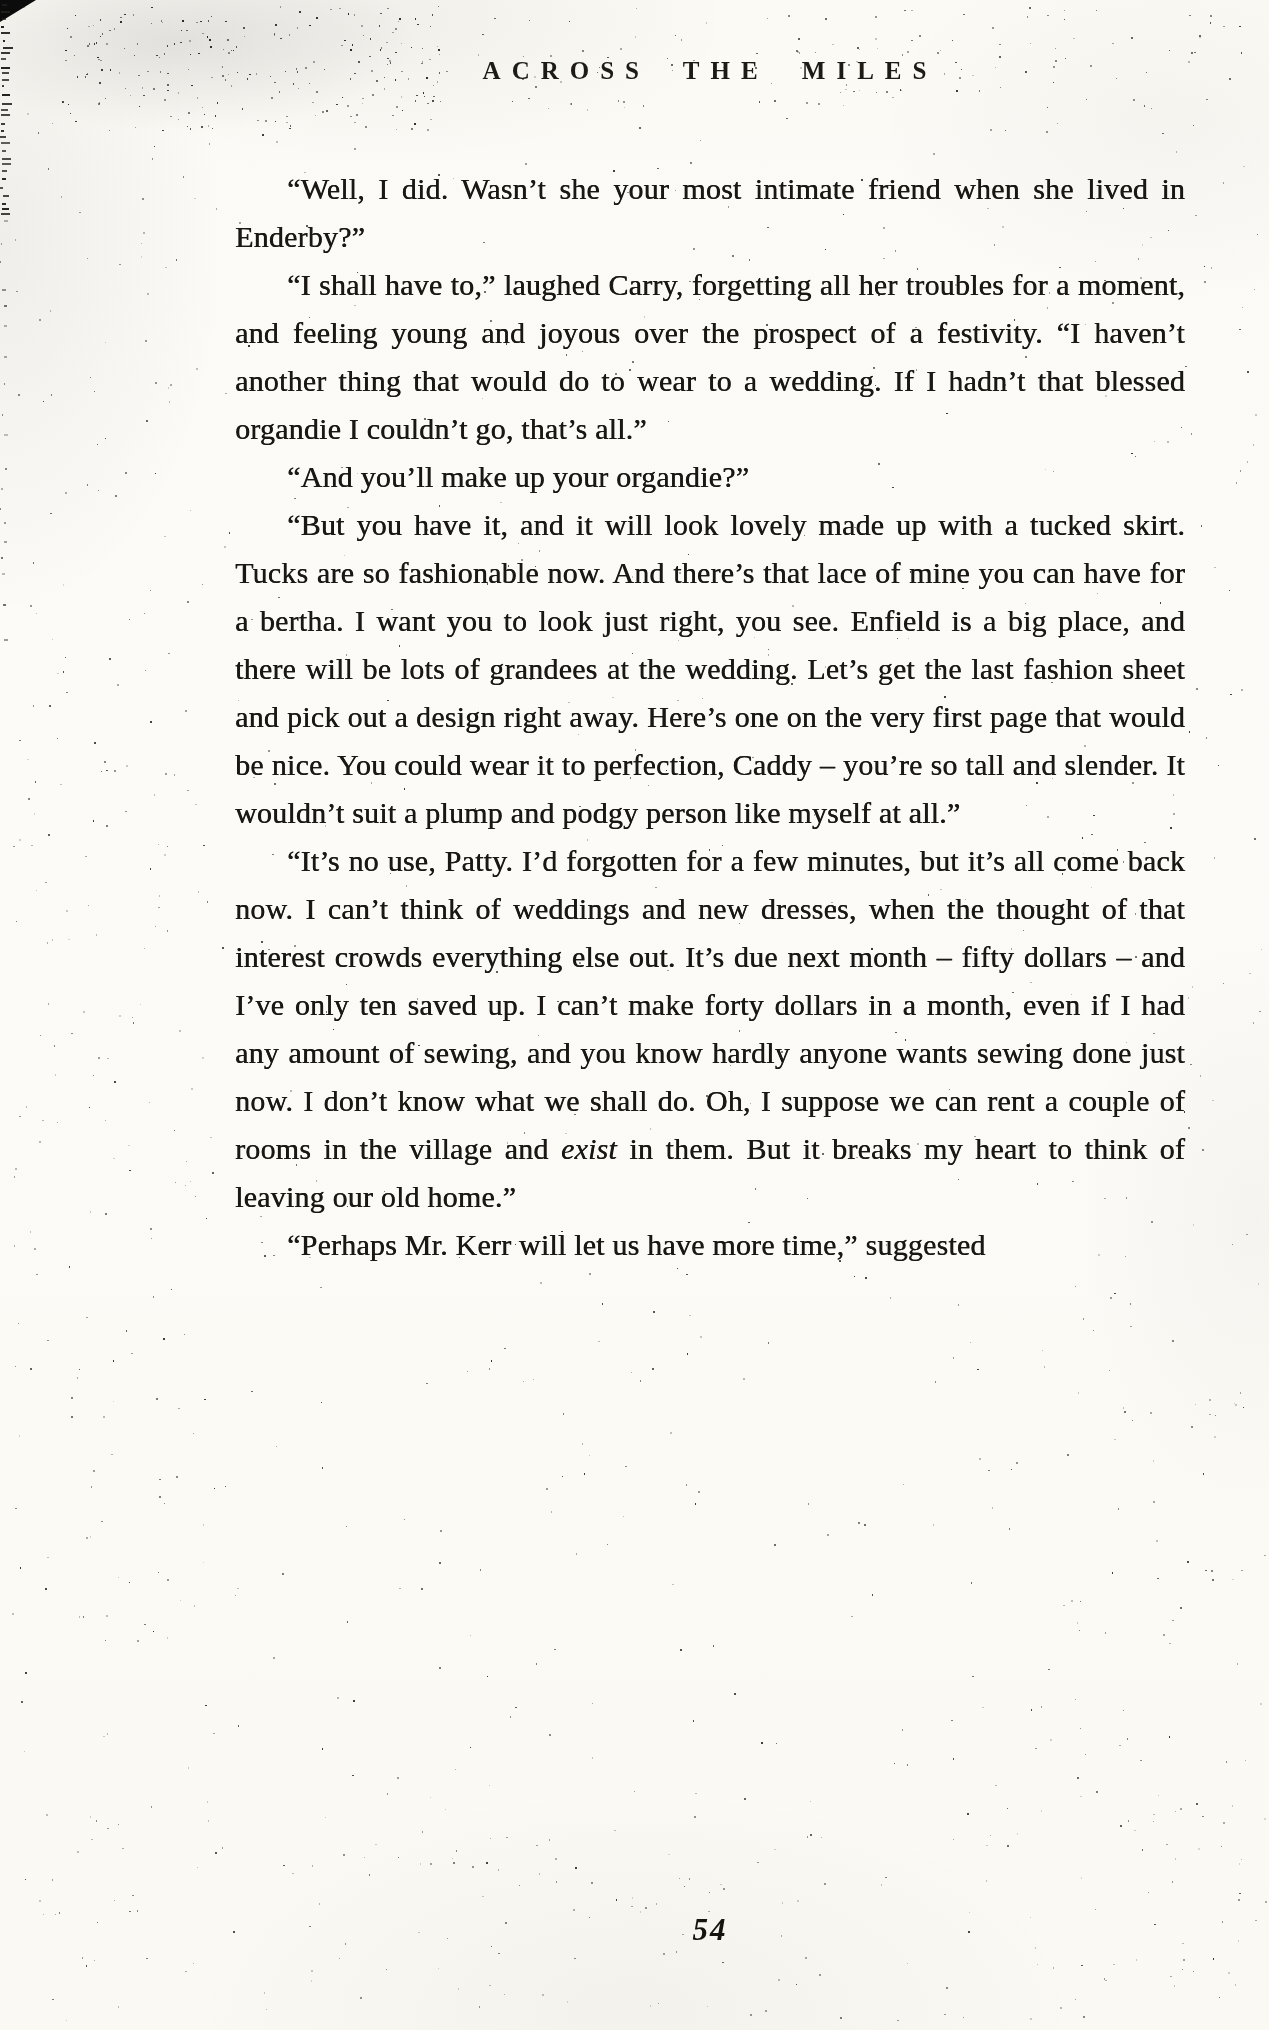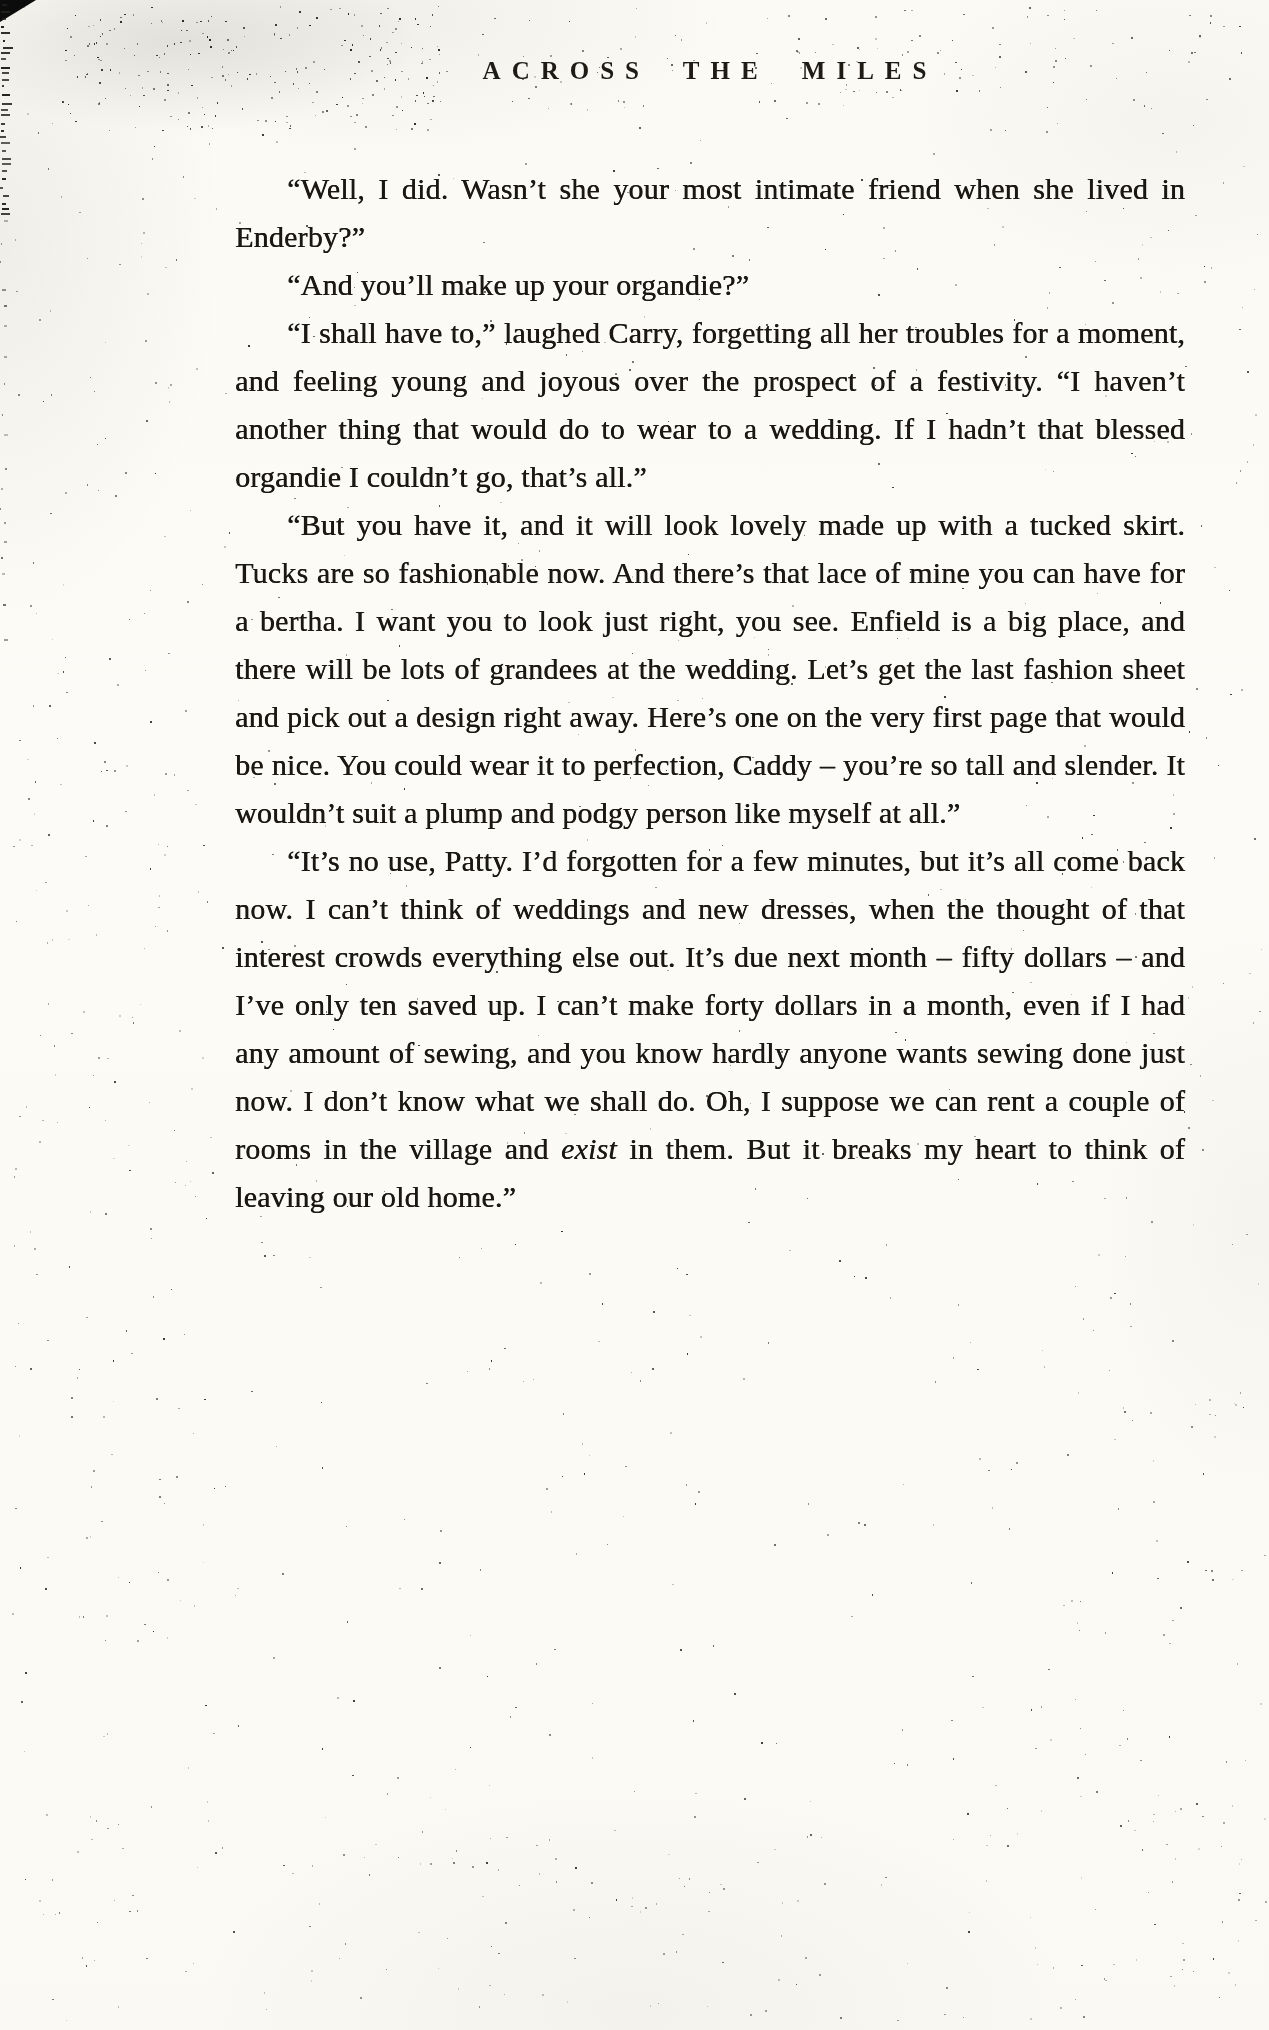--- a/index.html
+++ b/index.html
@@ -1479,19 +1479,21 @@
       <div class="dash" style="left: 1px; top: 557px; width: 2px; height: 2px; opacity: 0.62;"></div>
       <div class="dash" style="left: 2px; top: 573px; width: 3px; height: 2px; opacity: 0.29;"></div>
       <div class="dash" style="left: 3px; top: 604px; width: 3px; height: 2px; opacity: 0.63;"></div>
       <div class="dash" style="left: 4px; top: 639px; width: 4px; height: 2px; opacity: 0.44;"></div>
     </div>
 
   <div class="running-header">ACROSS THE MILES</div>
 
   <div class="text-block" id="text-block">
       <p><span>“Well, I did. Wasn’t she your most intimate friend when she lived in Enderby?”</span></p>
+      <p><span>“I shall have to,” laughed Carry, forgetting all her troubles for a moment, and feeling young and joyous over the prospect of a festivity. “I haven’t another thing that would do to wear to a wedding. If I hadn’t that blessed organdie I couldn’t go, that’s all.”</span></p>
       <p><span>“And you’ll make up your organdie?”</span></p>
-      <p><span>“I shall have to,” laughed Carry, forgetting all her troubles for a moment, and feeling young and joyous over the prospect of a festivity. “I haven’t another thing that would do to wear to a wedding. If I hadn’t that blessed organdie I couldn’t go, that’s all.”</span></p>
       <p><span>“But you have it, and it will look lovely made up with a tucked skirt. Tucks are so fashionable now. And there’s that lace of mine you can have for a bertha. I want you to look just right, you see. Enfield is a big place, and there will be lots of grandees at the wedding. Let’s get the last fashion sheet and pick out a design right away. Here’s one on the very first page that would be nice. You could wear it to perfection, Caddy – you’re so tall and slender. It wouldn’t suit a plump and podgy person like myself at all.”</span></p>
       <p><span>“It’s no use, Patty. I’d forgotten for a few minutes, but it’s all come back now. I can’t think of weddings and new dresses, when the thought of that interest crowds everything else out. It’s due next month – fifty dollars – and I’ve only ten saved up. I can’t make forty dollars in a month, even if I had any amount of sewing, and you know hardly anyone wants sewing done just now. I don’t know what we shall do. Oh, I suppose we can rent a couple of rooms in the village and </span><em>exist</em><span> in them. But it breaks my heart to think of leaving our old home.”</span></p>
+      <p><span>“Perhaps Mr. Kerr will let us have more time,” suggested</span></p>
     </div>
 
+  <div class="page-number">54</div>
 </div>
 
 </body></html>

